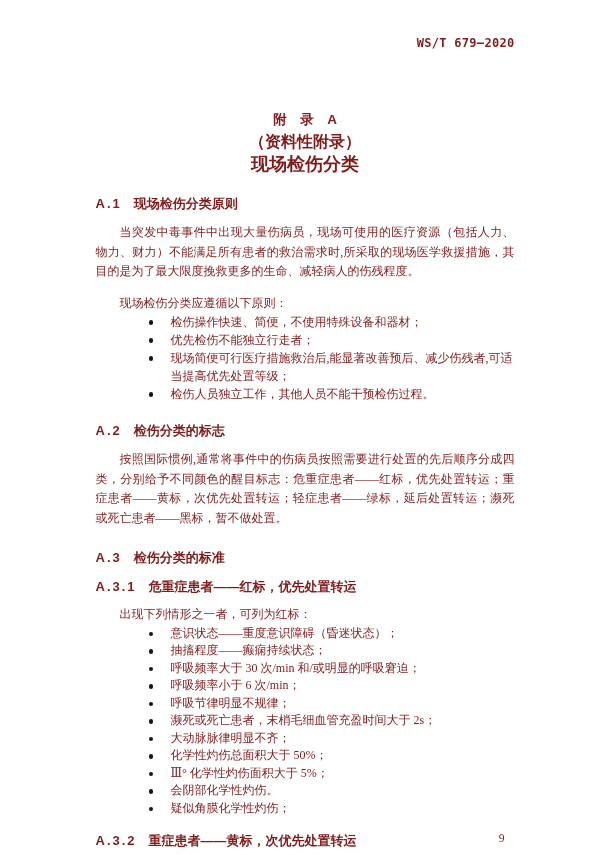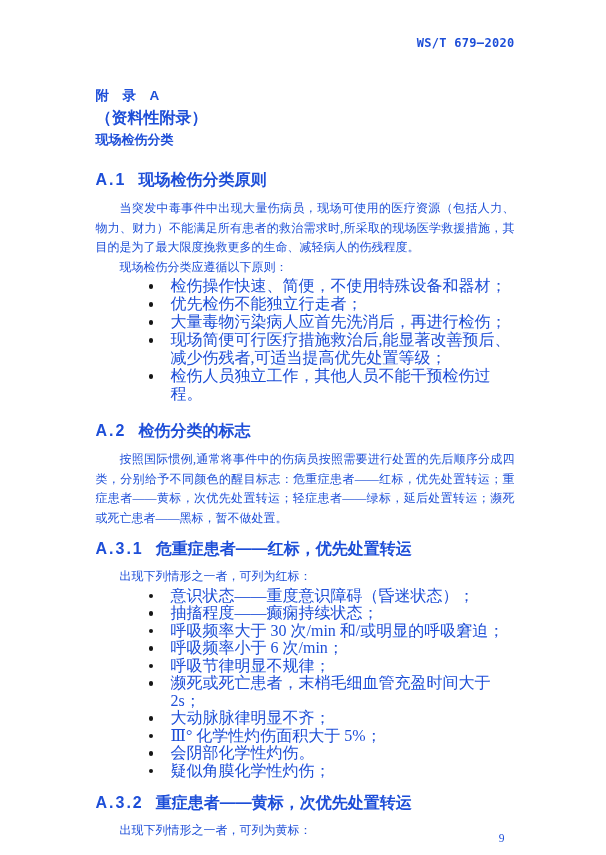--- a/index.html
+++ b/index.html
@@ -5,79 +5,79 @@
   html, body { margin: 0; padding: 0; background: #ffffff; }
   .page {
     position: relative;
     width: 491px;
     height: 855px;
     margin: 0 auto;
     background: #ffffff;
     box-sizing: border-box;
     padding: 34px 34px 0 38px;
     overflow: hidden;
-    color: #1d4ed8;
+    color: #7f1d1d;
     font-family: "Liberation Serif", "DejaVu Serif", serif;
   }
 
   
   .doc-header {
     text-align: right;
     height: 15px;
     line-height: 15px;
   }
   .std-code {
     font-family: "DejaVu Sans Mono", monospace;
     font-size: 12px;
     font-weight: 600;
     letter-spacing: 0.3px;
   }
 
   
   .appendix-title {
-    margin-top: 38px;
-    text-align: left;
+    margin-top: 62px;
+    text-align: center;
     font-family: "Liberation Sans", "DejaVu Sans", sans-serif;
     font-weight: 700;
   }
   .appendix-title .t1 { font-size: 13.5px; line-height: 17px; margin-bottom: 6px; }
   .appendix-title .t2 { font-size: 16px;   line-height: 16px; margin-bottom: 6px; }
-  .appendix-title .t3 { font-size: 13px; line-height: 16px; }
+  .appendix-title .t3 { font-size: 18px; line-height: 16px; }
 
   
   .sec-h {
     font-family: "Liberation Sans", "DejaVu Sans", sans-serif;
     font-weight: 700;
-    font-size: 16px;
+    font-size: 13px;
     line-height: 16px;
   }
   .sec-label { letter-spacing: 2px; margin-right: 12px; }
   .h-a1  { margin-top: 24px; }
   .h-a2  { margin-top: 20px; }
   .h-a3  { margin-top: 22px; }
   .h-a31 { margin-top: 13px; }
   .h-a32 { margin-top: 16px; }
 
   
   .para {
     margin: 11px 0 0 0;
     font-size: 12px;
     line-height: 19.5px;
     text-align: justify;
   }
-  .para.no-gap { margin-top: 0; }
+  .para.no-gap { margin-top: 12px; }
   .para.small-gap { margin-top: 10px; }
   .indent { text-indent: 24px; }
 
   
   .bullets {
     list-style: none;
     margin: 0;
     padding: 0;
-    font-size: 16px;
+    font-size: 12px;
   }
   .bullets li {
     position: relative;
     padding-left: 75px;
     line-height: 18px;
   }
   .bullets.dense li { line-height: 17.5px; }
   .bullets li::before {
     content: "";
     position: absolute;
@@ -114,43 +114,46 @@
   </div>
 
   <div class="sec-h h-a1">
     <span class="sec-label">A.1</span><span class="sec-title">现场检伤分类原则</span>
   </div>
   <p class="para indent">当突发中毒事件中出现大量伤病员，现场可使用的医疗资源（包括人力、物力、财力）不能满足所有患者的救治需求时,所采取的现场医学救援措施，其目的是为了最大限度挽救更多的生命、减轻病人的伤残程度。</p>
   <p class="para indent no-gap">现场检伤分类应遵循以下原则：</p>
   <ul class="bullets">
     <li>检伤操作快速、简便，不使用特殊设备和器材；</li>
     <li>优先检伤不能独立行走者；</li>
-    <li>大量毒物污染病人应首先洗消后，再进行检伤；</li>
     <li>现场简便可行医疗措施救治后,能显著改善预后、减少伤残者,可适当提高优先处置等级；</li>
     <li>检伤人员独立工作，其他人员不能干预检伤过程。</li>
   </ul>
 
   <div class="sec-h h-a2">
     <span class="sec-label">A.2</span><span class="sec-title">检伤分类的标志</span>
   </div>
   <p class="para indent">按照国际惯例,通常将事件中的伤病员按照需要进行处置的先后顺序分成四类，分别给予不同颜色的醒目标志：危重症患者——红标，优先处置转运；重症患者——黄标，次优先处置转运；轻症患者——绿标，延后处置转运；濒死或死亡患者——黑标，暂不做处置。</p>
 
+  <div class="sec-h h-a3">
+    <span class="sec-label">A.3</span><span class="sec-title">检伤分类的标准</span>
+  </div>
 
   <div class="sec-h h-a31">
     <span class="sec-label">A.3.1</span><span class="sec-title">危重症患者——红标，优先处置转运</span>
   </div>
   <p class="para indent small-gap">出现下列情形之一者，可列为红标：</p>
   <ul class="bullets dense">
     <li>意识状态——重度意识障碍（昏迷状态）；</li>
     <li>抽搐程度——癫痫持续状态；</li>
     <li>呼吸频率大于 30 次/min 和/或明显的呼吸窘迫；</li>
     <li>呼吸频率小于 6 次/min；</li>
     <li>呼吸节律明显不规律；</li>
     <li>濒死或死亡患者，末梢毛细血管充盈时间大于 2s；</li>
     <li>大动脉脉律明显不齐；</li>
+    <li>化学性灼伤总面积大于 50%；</li>
     <li>Ⅲ° 化学性灼伤面积大于 5%；</li>
     <li>会阴部化学性灼伤。</li>
     <li>疑似角膜化学性灼伤；</li>
   </ul>
 
   <div class="sec-h h-a32">
     <span class="sec-label">A.3.2</span><span class="sec-title">重症患者——黄标，次优先处置转运</span>
   </div>
   <p class="para indent small-gap">出现下列情形之一者，可列为黄标：</p>
 

